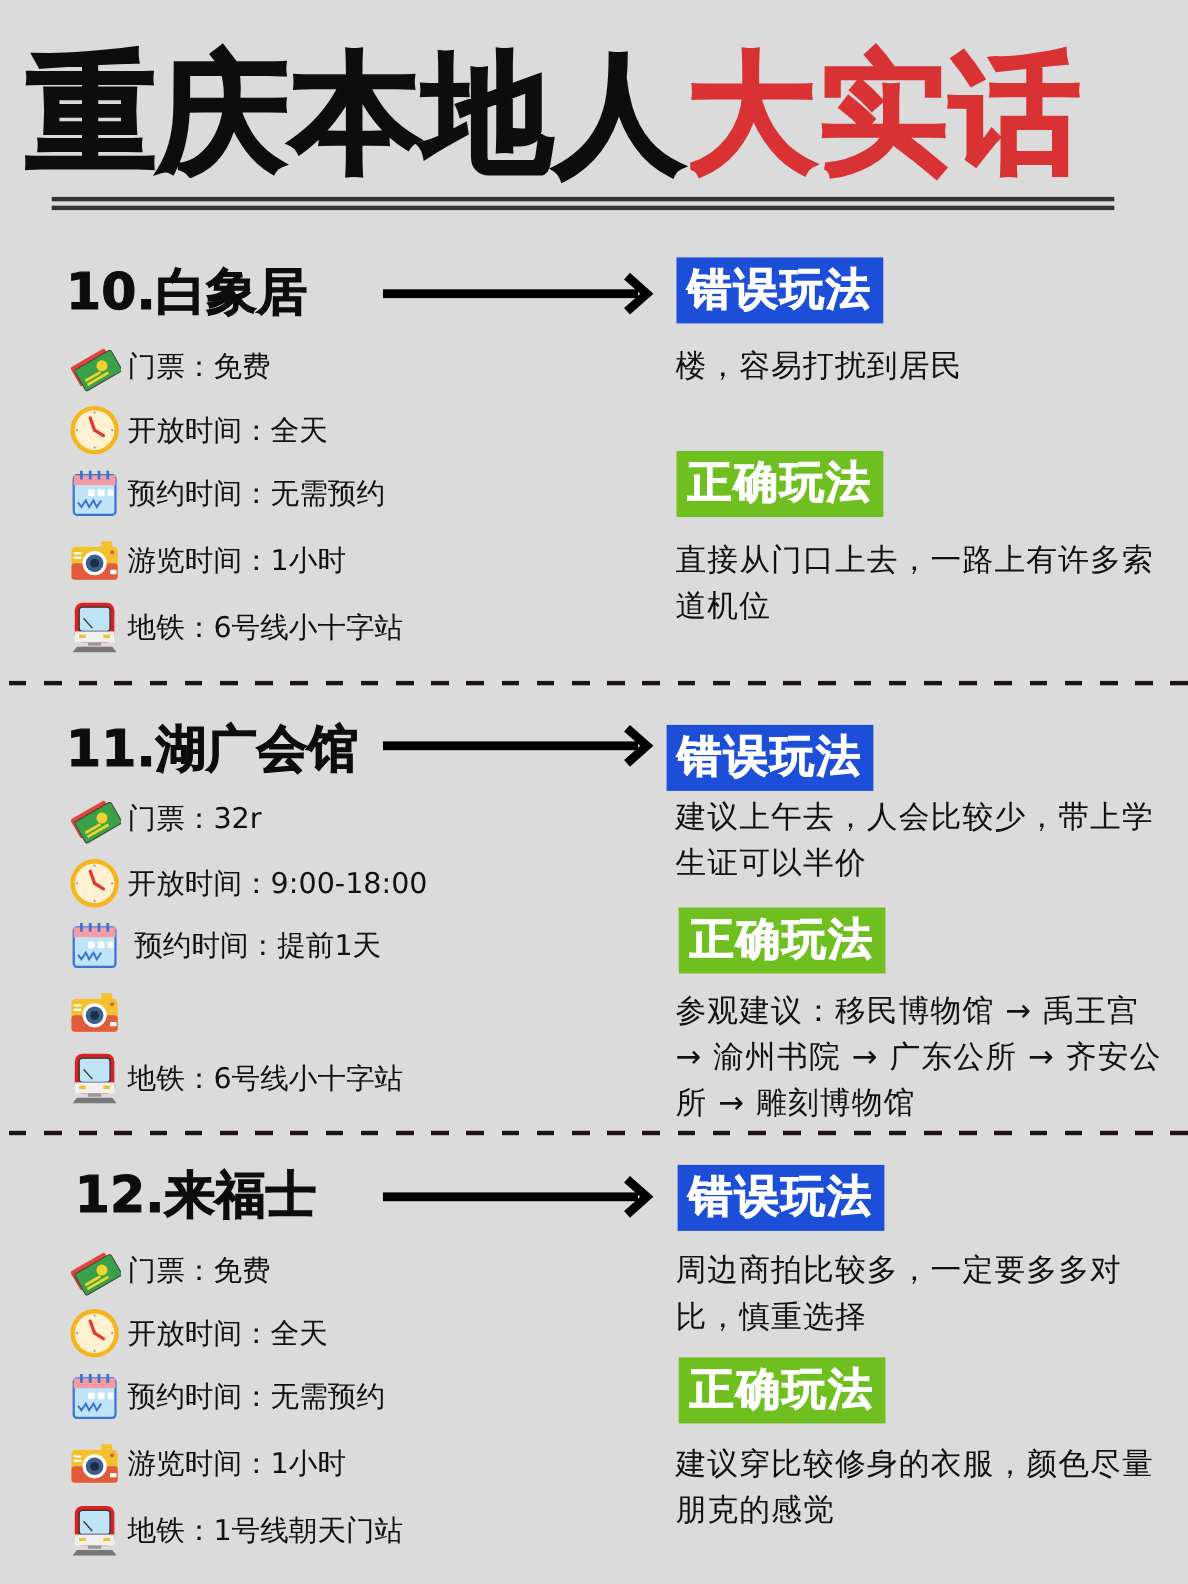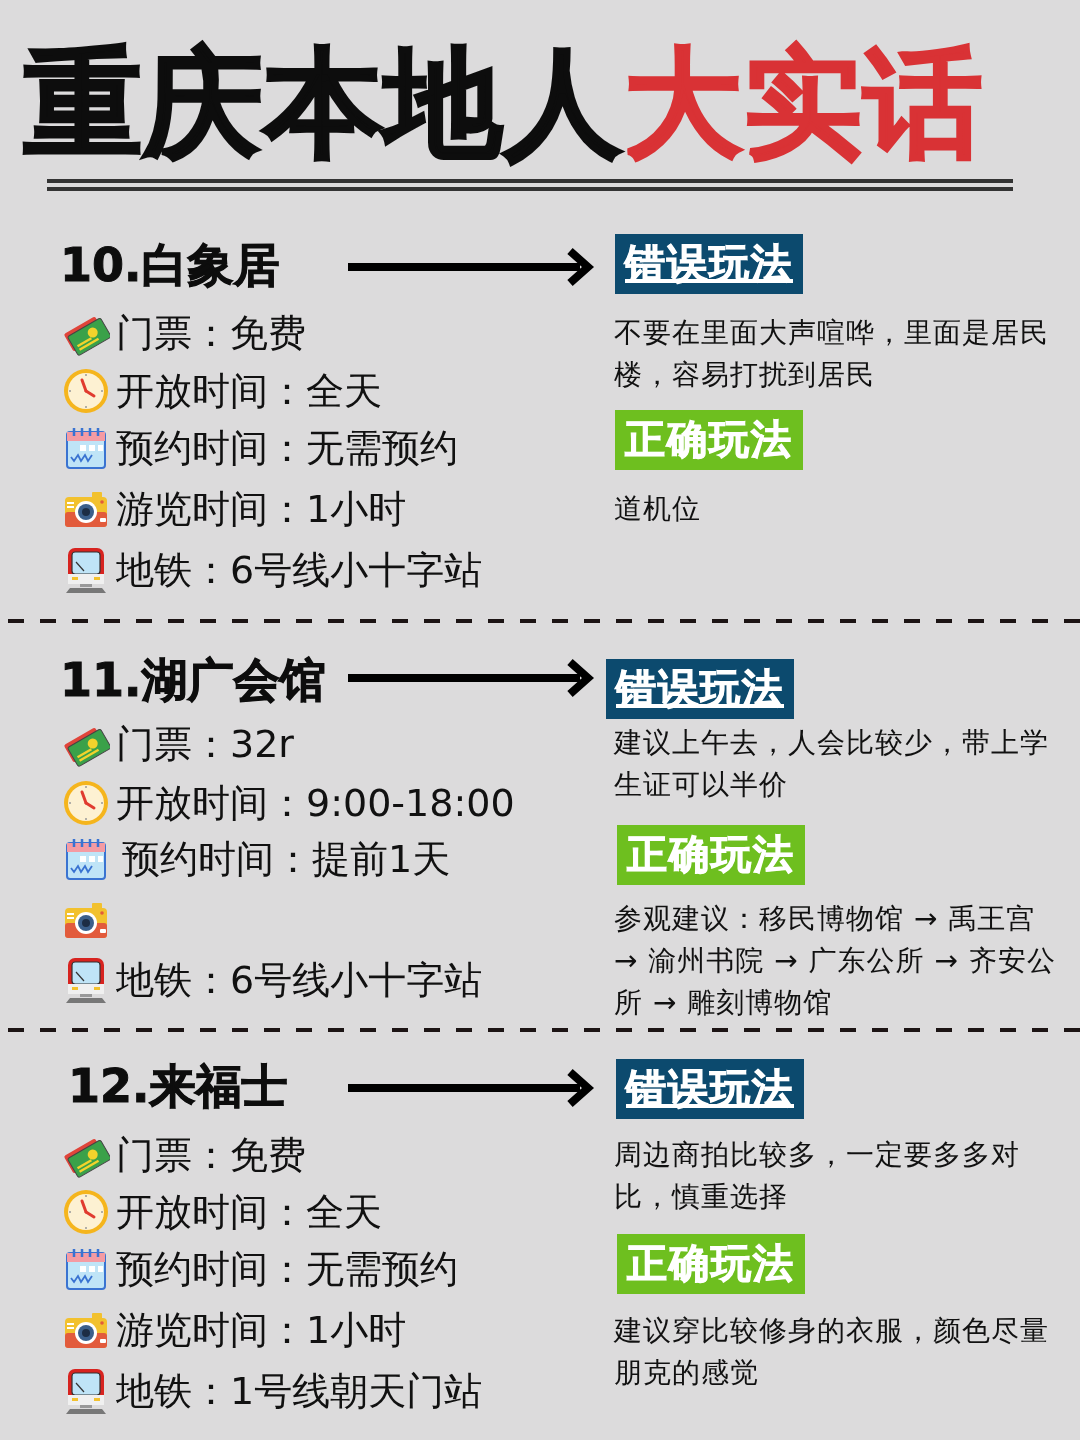--- a/index.html
+++ b/index.html
@@ -27,30 +27,30 @@
       background: repeating-linear-gradient(to right, #1c1414 0 16px, transparent 16px 32px);
     }
     .heading {
       position: absolute; font-size: 46px; font-weight: 900;
       line-height: 60px; -webkit-text-stroke: 1px #0d0d0d; color: #0d0d0d;
       white-space: nowrap;
     }
     .arrow { position: absolute; width: 250px; height: 40px; }
     .info-row {
       position: absolute; left: 62px; height: 50px;
-      display: flex; align-items: center; font-size: 38px; color: #111;
+      display: flex; align-items: center; font-size: 26px; color: #111;
       white-space: nowrap;
     }
     .info-row .icon { width: 48px; height: 48px; margin-right: 6px; flex: none; }
     .tag {
       position: absolute; color: #fff; font-size: 40px; font-weight: 900;
       line-height: 58px; padding: 0 10px; height: 60px;
       -webkit-text-stroke: 1px #fff; letter-spacing: 2px;
     }
-    .tag.wrong { background: #0c4a6e; text-decoration: underline; }
+    .tag.wrong { background: #1d4ed8; }
     .tag.right { background: #6ebf1f; }
     .para {
       position: absolute; left: 614px; width: 460px; font-size: 28px;
       line-height: 42px; color: #111; letter-spacing: 1px;
     }
   </style>
 </head>
 <body>
 
 <svg width="0" height="0" style="position:absolute">
@@ -153,25 +153,25 @@
   </div>
   <div class="info-row" style="top:545px">
     <svg class="icon">
         <use href="#sym-metro"></use>
       </svg>
     <span>地铁：6号线小十字站</span>
   </div>
 
   <div class="tag wrong" style="left:615px; top:234px;">错误玩法</div>
   <div class="para" style="top:312px">
-    <div>不要在里面大声喧哗，里面是居民</div>
     <div>楼，容易打扰到居民</div>
   </div>
   <div class="tag right" style="left:615px; top:410px;">正确玩法</div>
   <div class="para" style="top:488px">
+    <div>直接从门口上去，一路上有许多索</div>
     <div>道机位</div>
   </div>
 </div>
 
 <div class="dash" style="top:619px"></div>
 
 <div>
   <div class="heading" style="left:60px; top:650px;">11.湖广会馆</div>
   <svg class="arrow" style="left:348px; top:658px;">
       <use href="#sym-arrow"></use>

